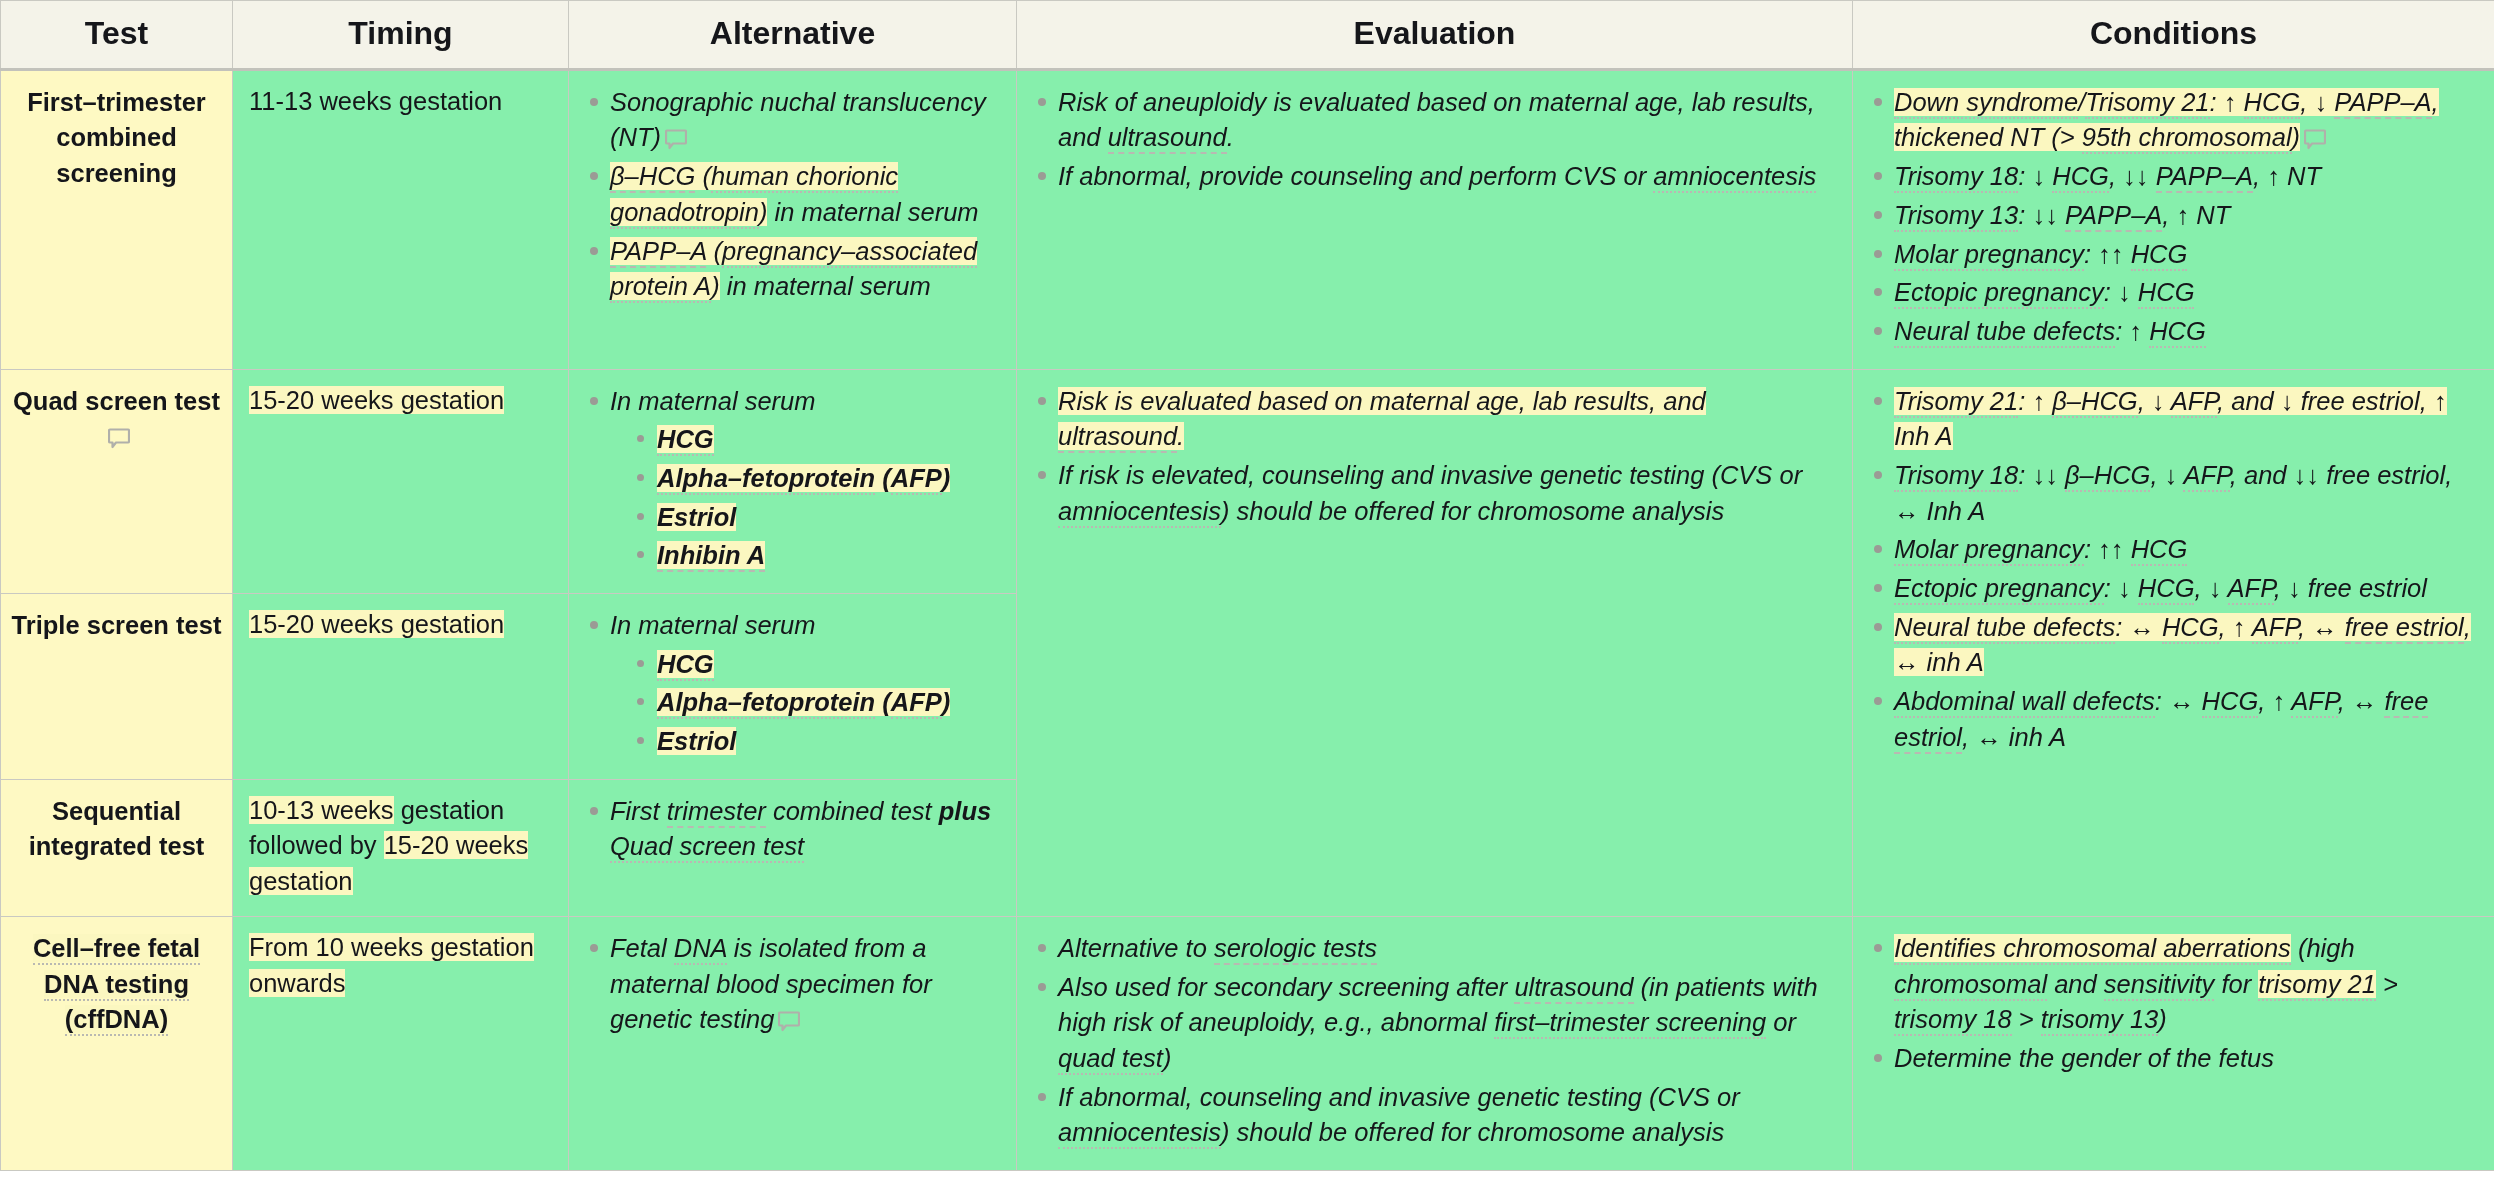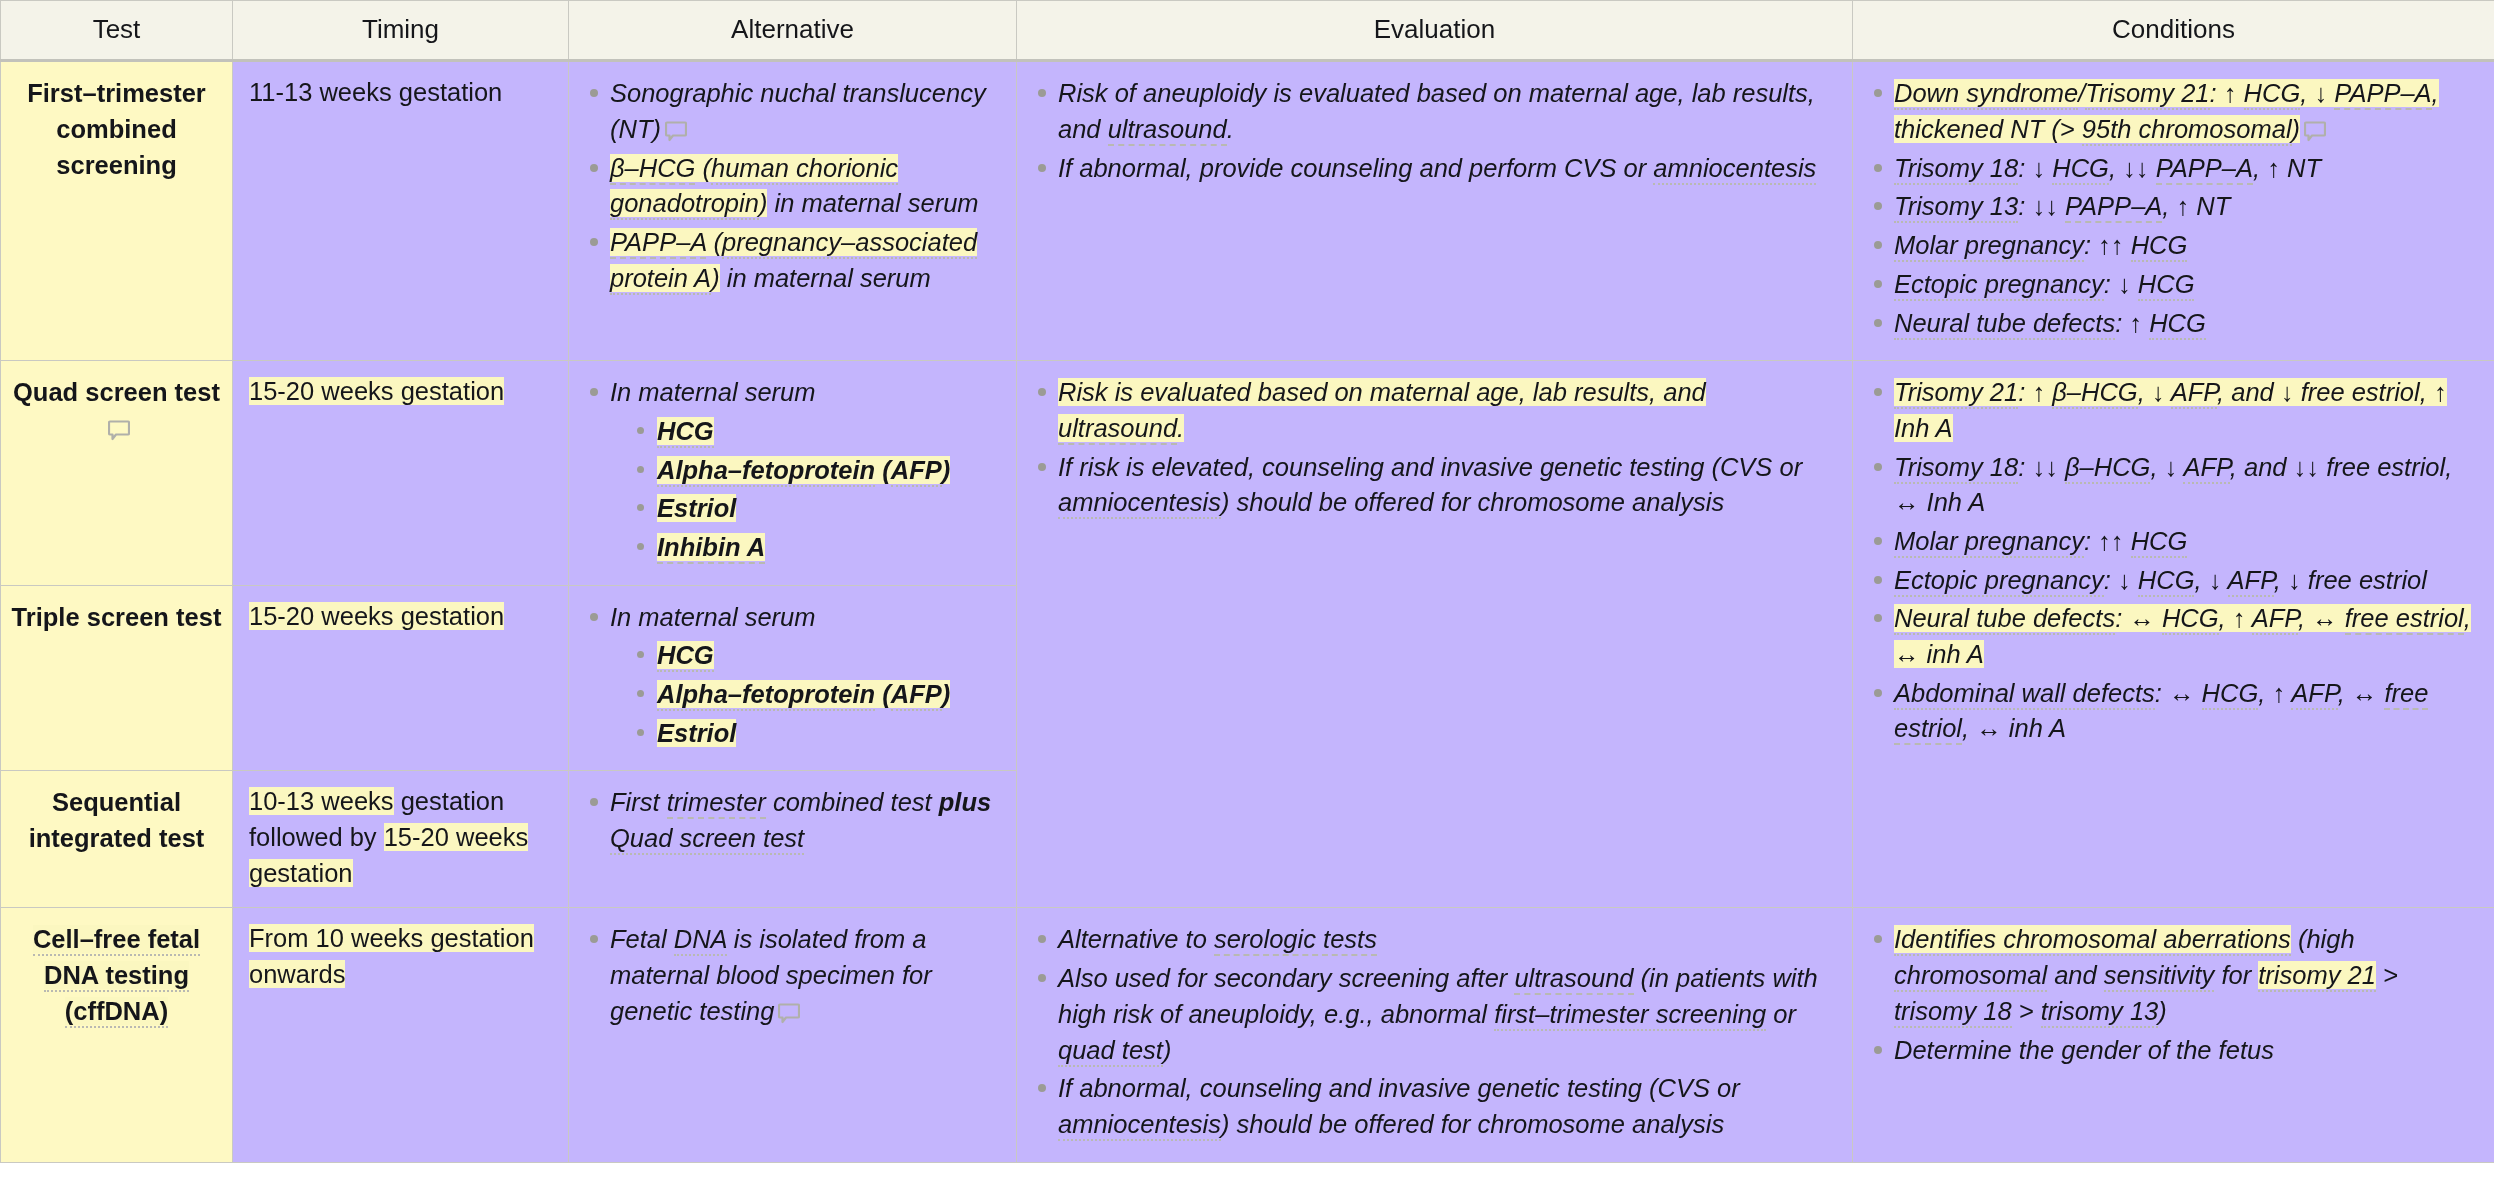--- a/index.html
+++ b/index.html
@@ -26,35 +26,35 @@
   table.amboss-table col.c-test      { width: 232px; }
   table.amboss-table col.c-timing    { width: 336px; }
   table.amboss-table col.c-desc      { width: 448px; }
   table.amboss-table col.c-eval      { width: 836px; }
   table.amboss-table col.c-cond      { width: 642px; }
 
   thead th {
     background: #f4f3e9;
     border: 1px solid #c9c9c2;
     border-bottom: 3px solid #c2c2bb;
-    font-weight: normal;
-    font-size: 26px;
+    font-weight: bold;
+    font-size: 32px;
     text-align: center;
     padding: 10px 8px 12px 8px;
     height: 34px;
     box-sizing: border-box;
     color: #15161a;
   }
 
   tbody td {
     border: 1px solid #c9c9c2;
     vertical-align: top;
     padding: 14px 16px 16px 16px;
     box-sizing: border-box;
-    background: #c4b5fd;
+    background: #86efac;
   }
 
   tbody td.test-cell {
     background: #fef9c3;
     font-weight: bold;
     text-align: center;
     padding: 14px 10px 16px 10px;
     vertical-align: top;
   }
 

